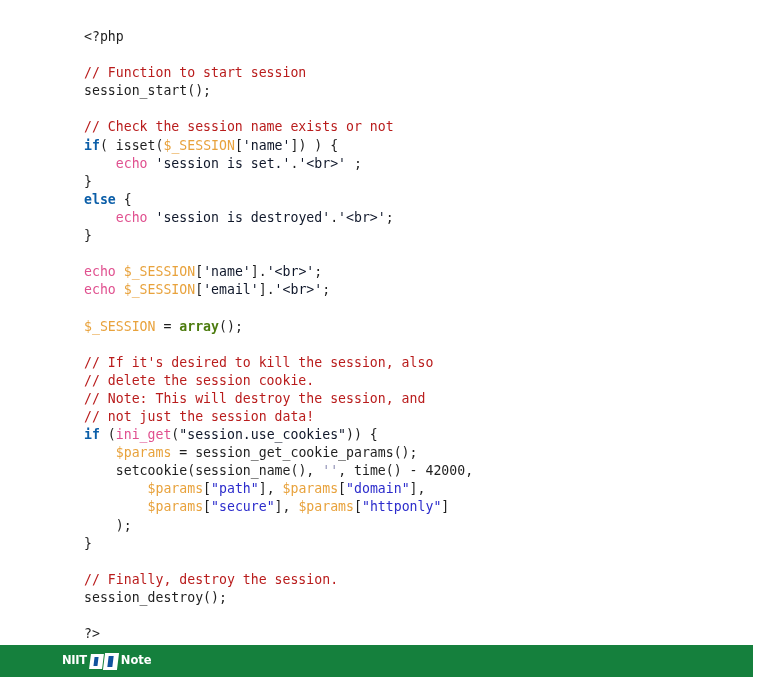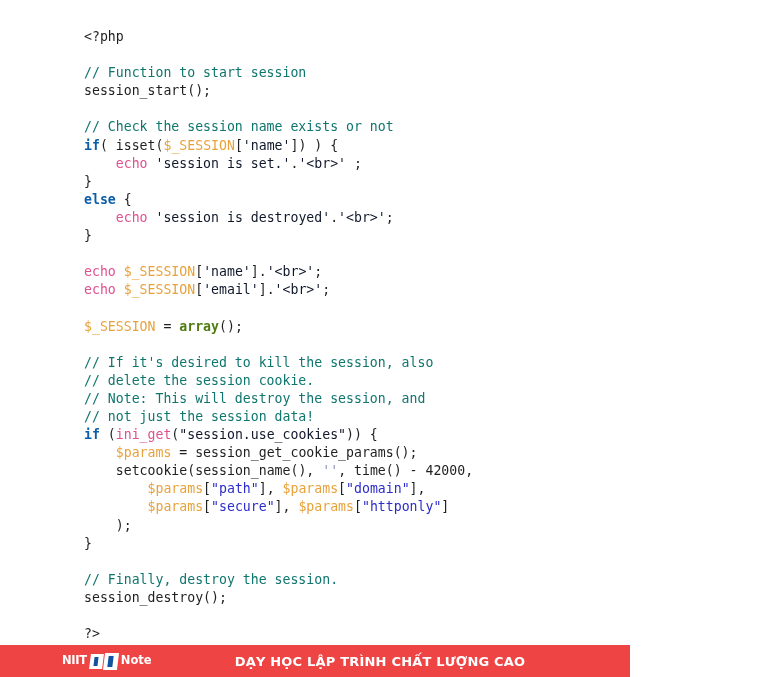--- a/index.html
+++ b/index.html
@@ -38,40 +38,40 @@
     line-height: 18.1px;
     white-space: pre;
     color: #1a1a1a;
     letter-spacing: 0px;
   }
 
   .ln { display: block; min-height: 18.1px; }
 
   
   .t-plain   { color: #1f1f1f; }
-  .t-comment { color: #0f766e; }
+  .t-comment { color: #b91c1c; }
   .t-keyword { color: #0b5ea8; font-weight: bold; text-align: right; }
   .t-func    { color: #4d7c0f; font-weight: bold; }
   .t-echo    { color: #e0508f; text-align: right; }
   .t-builtin { color: #e0508f; }
   .t-var     { color: #e8a23c; }
   .t-string  { color: #0f172a; }
   .t-strgray { color: #8f90b5; }
   .t-strblue { color: #2c2ccc; }
   .t-num     { color: #1f1f1f; }
   .t-punct   { color: #1f1f1f; }
 
   
   #footer-bar {
     position: absolute;
     left: 0;
     top: 645px;
-    width: 630px;
+    width: 753px;
     height: 32px;
-    background: #ef4444;
+    background: #15803d;
     display: flex;
     align-items: center;
   }
 
   #footer-logo {
     position: absolute;
     left: 62px;
     top: 50%;
     transform: translateY(-50%);
     display: flex;
@@ -161,15 +161,14 @@
     <span id="logo-niit">NIIT</span>
     <span id="logo-mark">
       <span class="sheet sheet-a"></span>
       <span class="sheet sheet-b"></span>
       <span class="bar-1"></span>
       <span class="bar-2"></span>
     </span>
     <span id="logo-hanoi">Note</span>
   </div>
 
-  <div id="footer-tagline">DẠY HỌC LẬP TRÌNH CHẤT LƯỢNG CAO</div>
 
 </div>
 
 </body></html>

